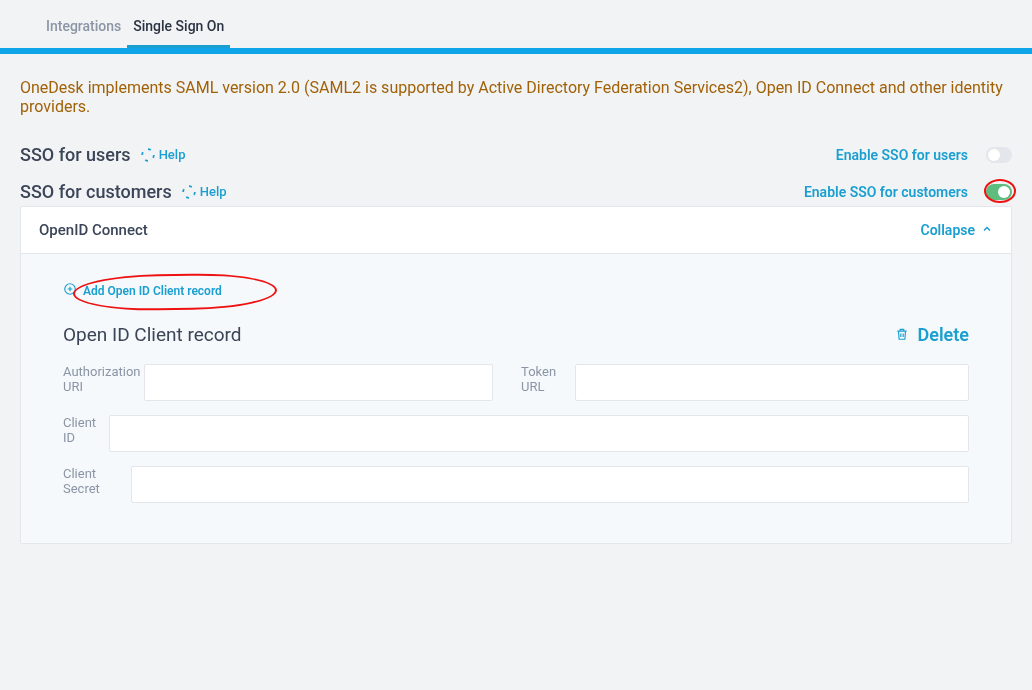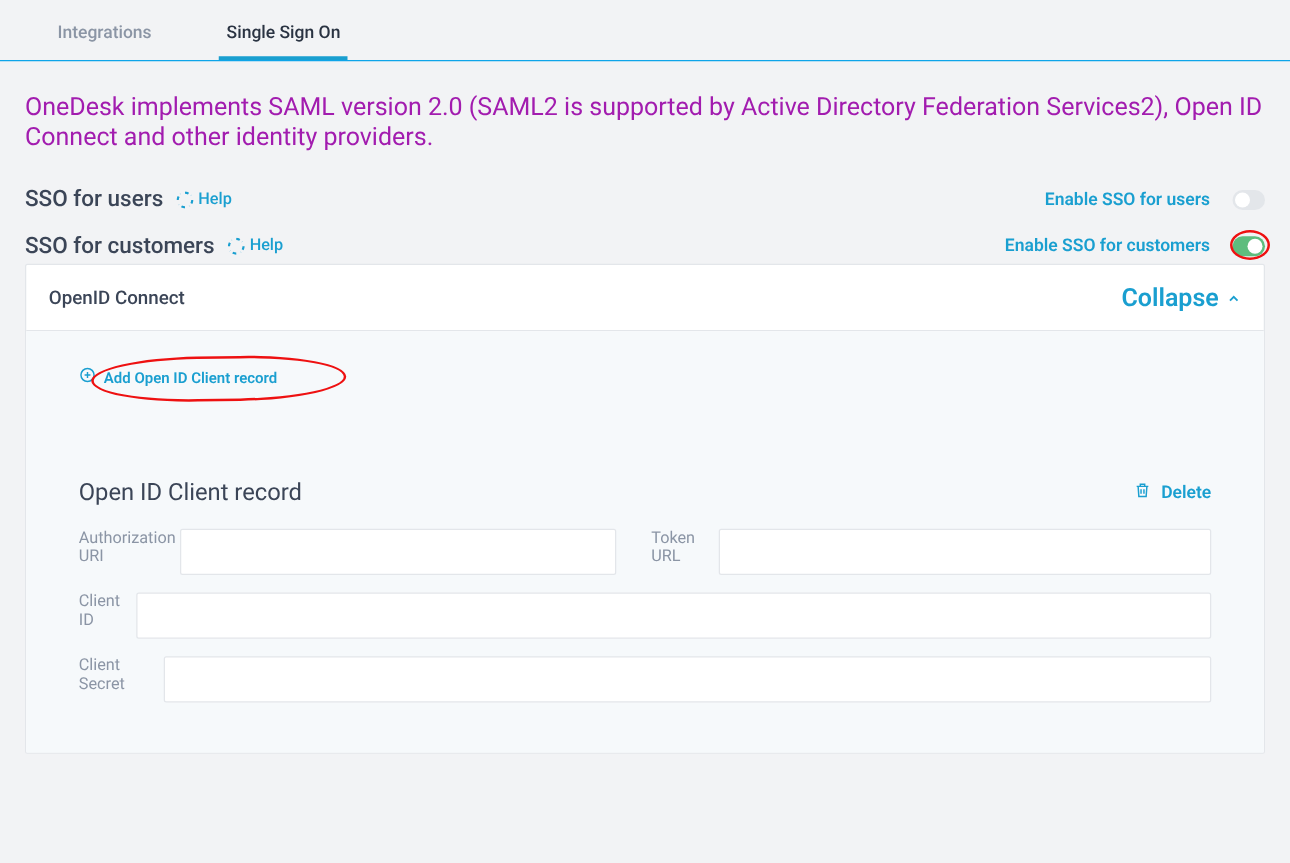--- a/index.html
+++ b/index.html
@@ -11,41 +11,40 @@
     width: 1032px;
     height: 690px;
     overflow: hidden;
   }
   .container { padding: 0 0 16px 0; }
 
   
   .tabs {
     display: flex;
     padding: 0 40px;
-    border-bottom: 1px solid #0ea5e9;
-    gap: 48px;
+    border-bottom: 6px solid #0ea5e9;
   }
   .tab {
     padding: 18px 6px 14px;
     color: #8b95a5;
     font-weight: 500;
     cursor: pointer;
     font-size: 14px;
   }
   .tab.active {
     color: #2a3342;
     border-bottom: 3px solid #1a9fd0;
     padding-bottom: 11px;
   }
 
   
   .intro {
-    color: #a21caf;
+    color: #a16207;
     padding: 24px 20px 28px;
-    font-size: 20px;
+    font-size: 16px;
   }
 
   
   .section-row {
     display: flex;
     align-items: center;
     justify-content: space-between;
     padding: 0 20px;
     margin-bottom: 16px;
     position: relative;
@@ -95,21 +94,21 @@
     border: 1px solid #e3e6ea;
     border-radius: 2px;
   }
   .panel-header {
     display: flex; justify-content: space-between; align-items: center;
     padding: 14px 18px;
     border-bottom: 1px solid #e3e6ea;
   }
   .panel-title { color: #3b4557; font-size: 15px; font-weight: 500; }
   .collapse-link {
-    color: #1a9fd0; font-weight: 600; font-size: 20px; cursor: pointer;
+    color: #1a9fd0; font-weight: 600; font-size: 14px; cursor: pointer;
     display: flex; align-items: center; gap: 6px;
   }
 
   .panel-body {
     padding: 28px 42px 40px;
     background: #f6f9fb;
     position: relative;
   }
 
   .add-record {
@@ -124,26 +123,25 @@
     border-radius: 50% / 60%;
     width: 204px; height: 36px;
     top: 20px; left: 52px;
     pointer-events: none;
     transform: rotate(-1deg);
   }
 
   .record-header {
     display: flex; justify-content: space-between; align-items: center;
     margin-bottom: 18px;
-    margin-top: 48px;
   }
   .record-title { font-size: 19px; color: #3b4557; font-weight: 400; }
   .delete-link {
     display: inline-flex; align-items: center; gap: 8px;
-    color: #1a9fd0; font-weight: 600; font-size: 14px; cursor: pointer;
+    color: #1a9fd0; font-weight: 600; font-size: 18px; cursor: pointer;
   }
 
   .form-row { display: flex; gap: 28px; margin-bottom: 14px; }
   .form-group { flex: 1; display: flex; }
   .form-label { color: #8b95a5; font-size: 13px; margin-bottom: 6px; }
   .form-input {
     height: 37px; background: #fff; border: 1px solid #e3e6ea;
     border-radius: 2px; padding: 0 10px; font-size: 14px; width: 100%;
   }
 </style>

